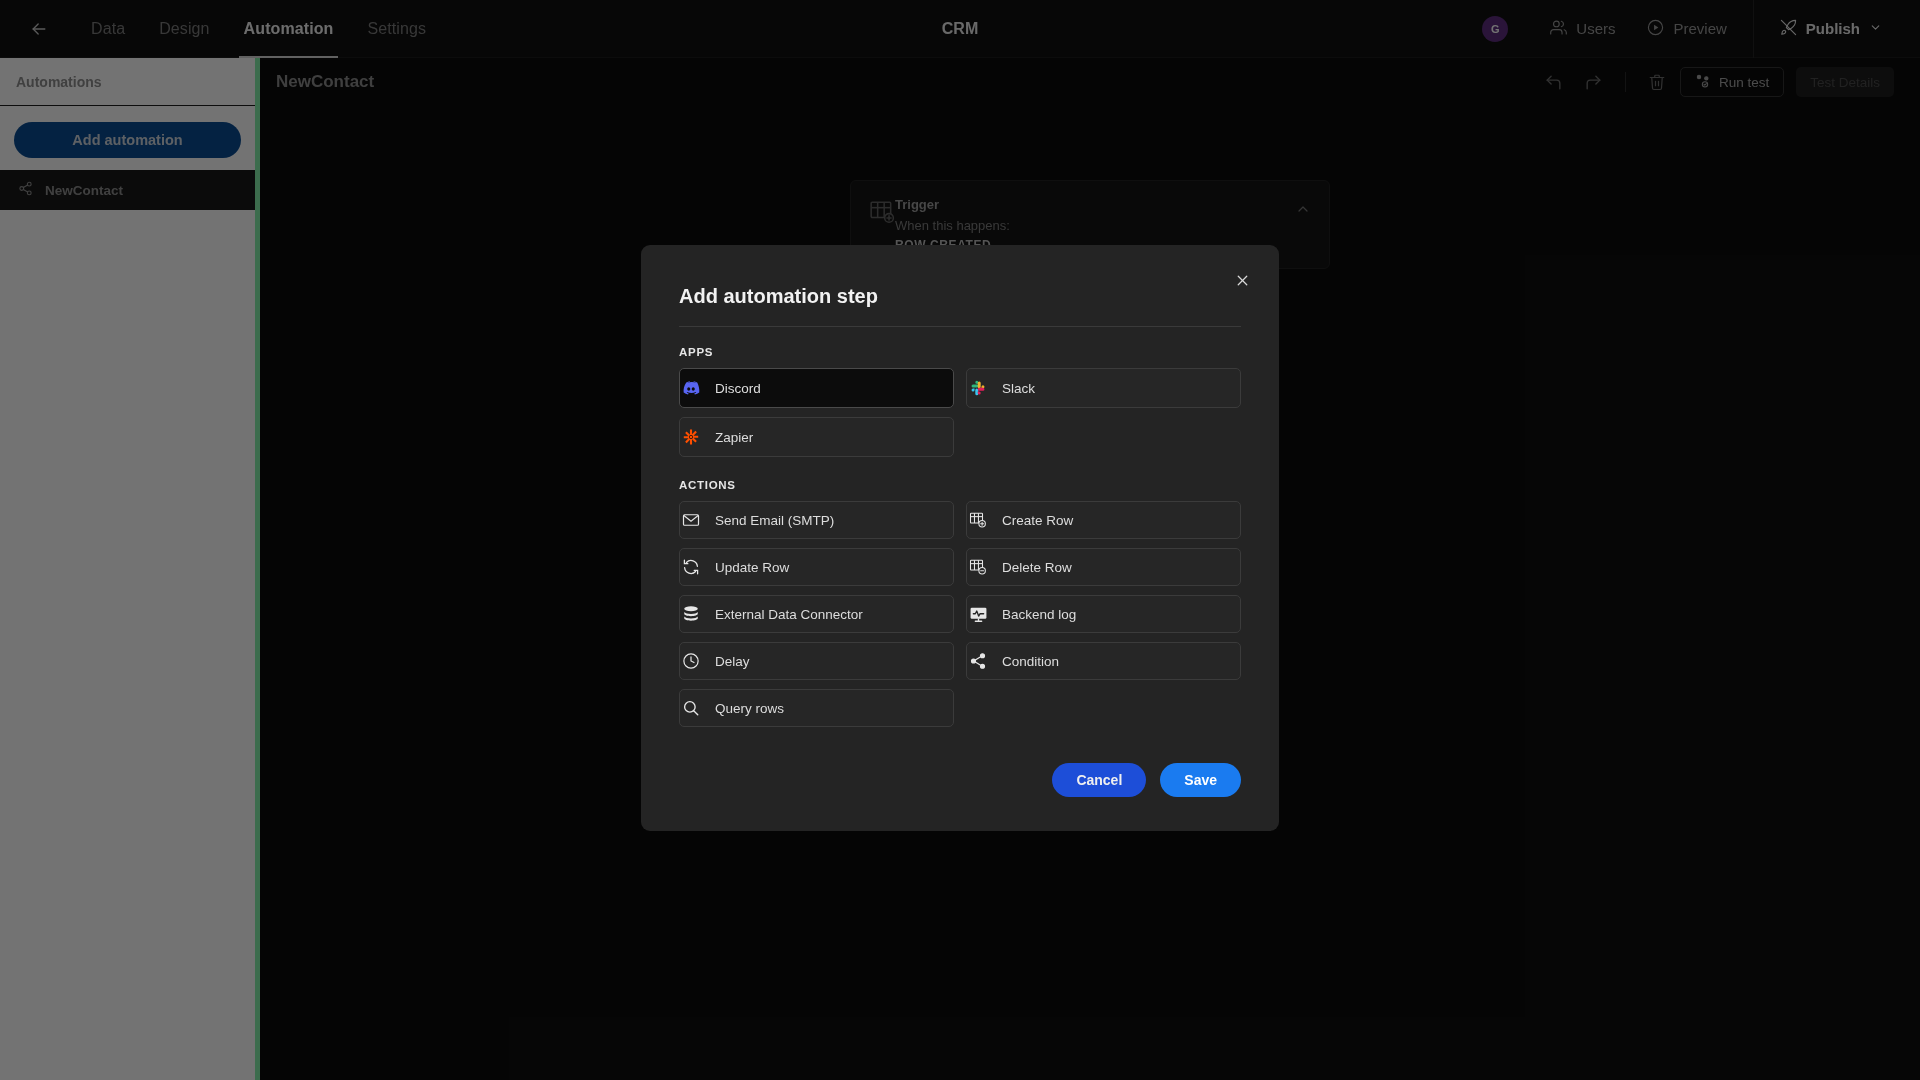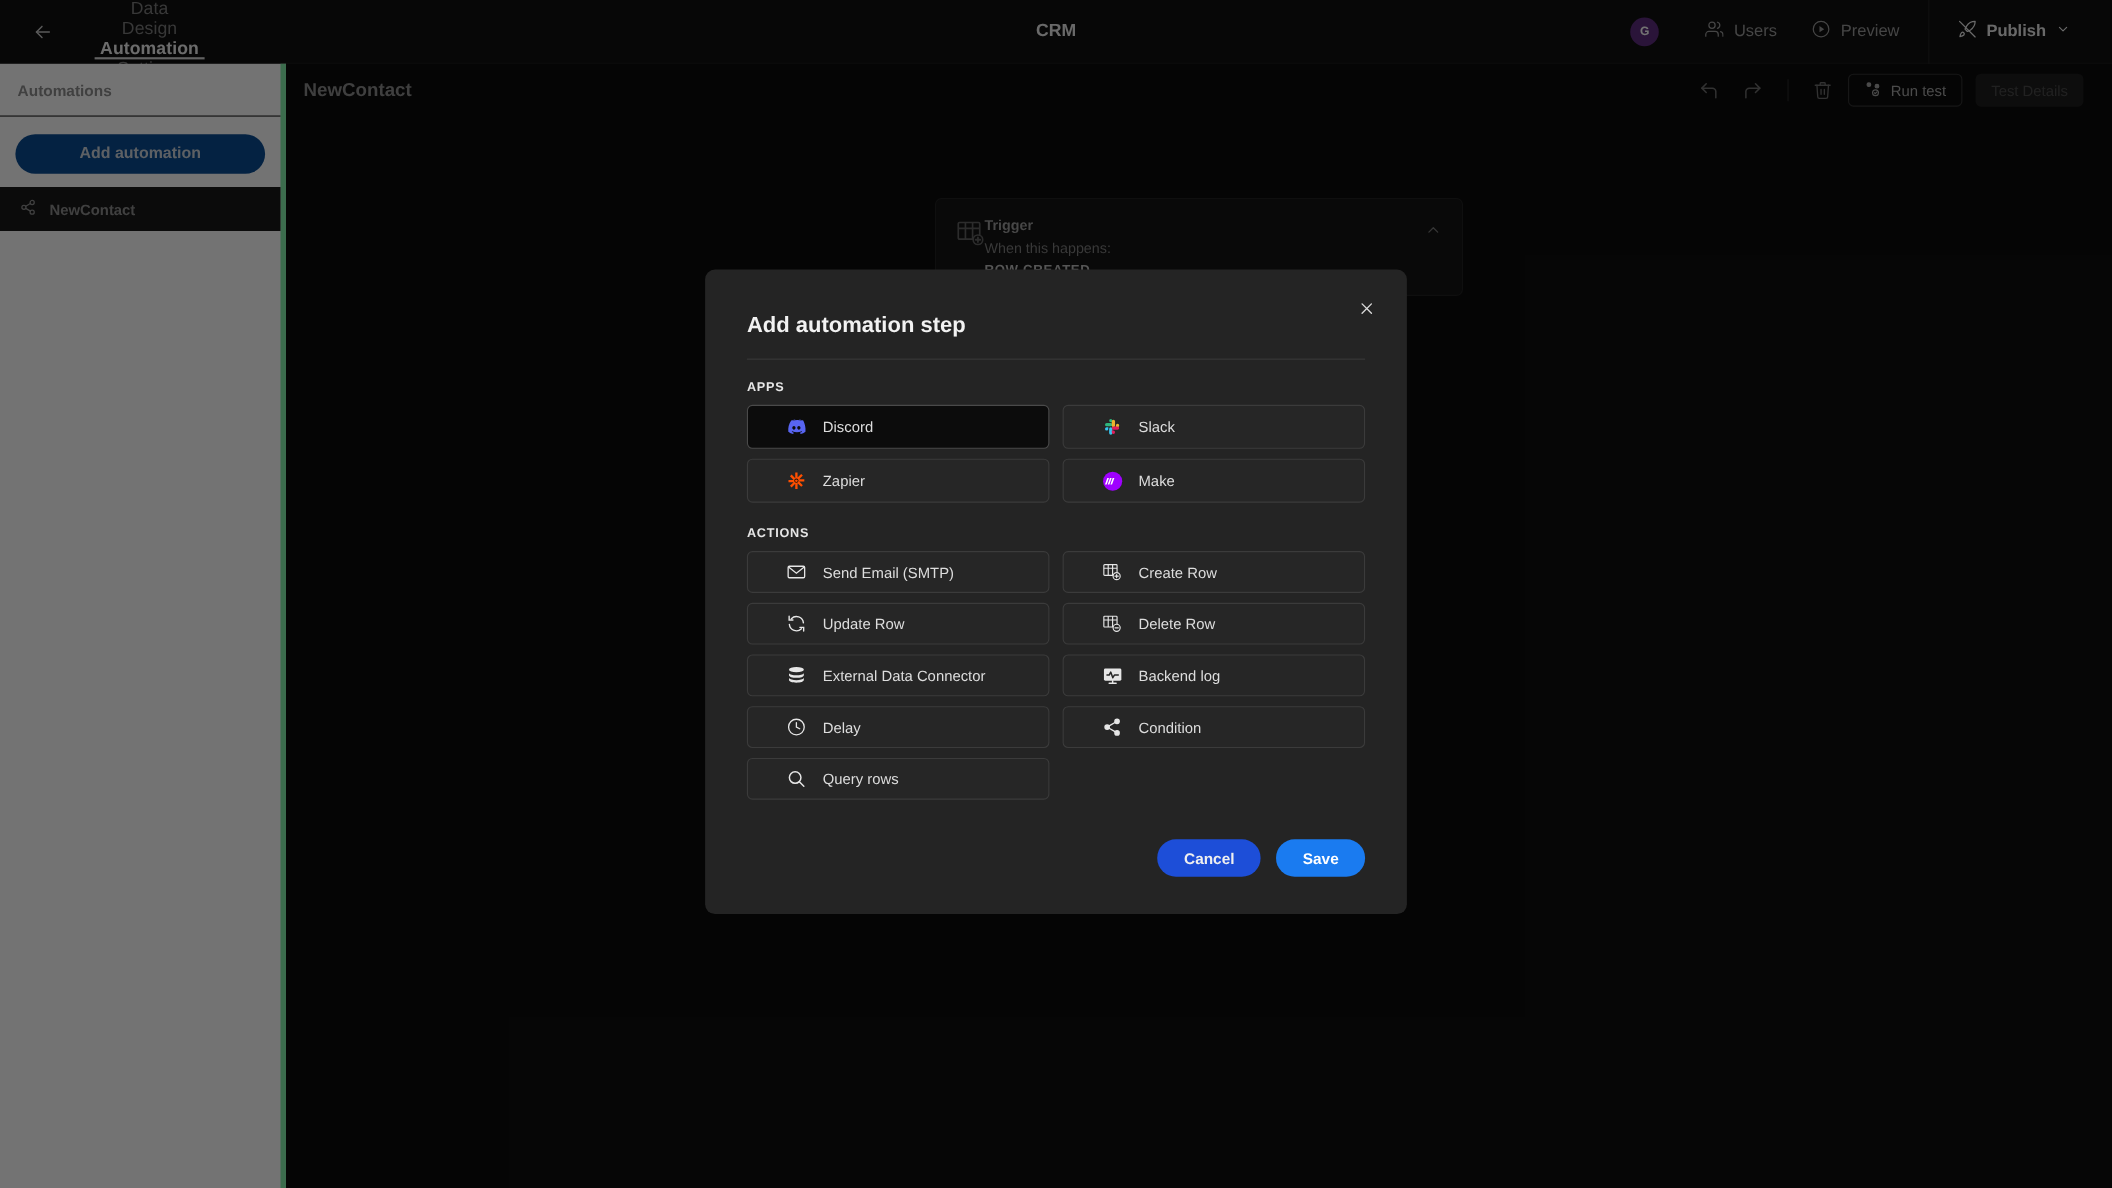--- a/index.html
+++ b/index.html
@@ -16,21 +16,21 @@
     width: 1920px; height: 58px;
     background: #101010;
     border-bottom: 1px solid #1c1c1c;
     display: flex; align-items: center;
   }
   .back-arrow {
     margin-left: 26px; width: 26px; height: 26px;
     display: flex; align-items: center; justify-content: center;
     color: #c8c8c8;
   }
-  .nav-tabs { display: flex; align-items: center; height: 58px; margin-left: 22px; flex-direction: column; }
+  .nav-tabs { display: flex; align-items: center; height: 58px; margin-left: 22px; }
   .nav-tab {
     position: relative; height: 58px; display: flex; align-items: center;
     padding: 0 17px; font-size: 16px; color: #7c7c7c; letter-spacing: .1px;
   }
   .nav-tab.active { color: #f0f0f0; font-weight: 700; }
   .nav-tab.active::after {
     content: ""; position: absolute; left: 12px; right: 12px; bottom: 0;
     height: 2px; background: #d8d8d8;
   }
   .app-title {
@@ -143,21 +143,21 @@
   }
   .modal-rule { height: 1px; background: #3a3a3a; margin-bottom: 19px; }
   .section-label {
     font-size: 11.5px; color: #e6e6e6; font-weight: 700;
     letter-spacing: .7px; margin-bottom: 10px;
   }
   .grid { display: grid; grid-template-columns: 1fr 1fr; gap: 9px 12px; }
   .card {
     height: 40px; border: 1px solid #3b3b3b; border-radius: 5px;
     background: #262626; display: flex; align-items: center; gap: 14px;
-    padding-left: 34px; color: #ddd; font-size: 13.5px; cursor: pointer;
+    padding-left: 1px; color: #ddd; font-size: 13.5px; cursor: pointer;
     font-family: inherit;
   }
   .card.selected { background: #0c0c0c; border-color: #4a4a4a; }
   .card .ico { width: 20px; height: 20px; display: flex; align-items: center; justify-content: center; flex: 0 0 20px; }
   .apps-grid { margin-bottom: 22px; }
   .actions-grid .card { height: 38px; }
 
   .modal-footer {
     position: absolute; left: 38px; right: 38px; bottom: 34px;
     display: flex; justify-content: flex-end; gap: 14px;
@@ -364,33 +364,20 @@
     <button class="card">
       <span class="ico">
         <svg width="18" height="18" viewBox="0 0 24 24" fill="#FF4F00">
           <path d="M10.6 2h2.8v6.2l4.4-4.4 2 2-4.4 4.4H21.6v2.8h-6.2l4.4 4.4-2 2-4.4-4.4V22h-2.8v-6.2l-4.4 4.4-2-2 4.4-4.4H2.4v-2.8h6.2L4.2 6.6l2-2 4.4 4.4V2z"></path>
           <circle cx="12" cy="12" r="2.6" fill="#0d0d0d"></circle>
           <circle cx="12" cy="12" r="1.6" fill="#FF4F00"></circle>
         </svg>
       </span>
       <span>Zapier</span>
     </button>
-    <button class="card">
-      <span class="ico">
-        <svg width="19" height="19" viewBox="0 0 24 24">
-          <circle cx="12" cy="12" r="11" fill="#9F00FF"></circle>
-          <g fill="#ffffff">
-              <path d="M7.3 8.2h1.9l-1.3 7.6H6z" transform="skewX(-10)"></path>
-              <path d="M10.4 8.2h1.9l-1.3 7.6H9.1z" transform="skewX(-10)"></path>
-              <path d="M13.5 8.2h1.9l-1.3 7.6h-1.9z" transform="skewX(-10)"></path>
-            </g>
-        </svg>
-      </span>
-      <span>Make</span>
-    </button>
   </div>
 
   <div class="section-label">ACTIONS</div>
   <div class="grid actions-grid">
     <button class="card">
       <span class="ico">
         <svg width="18" height="18" viewBox="0 0 24 24" fill="none" stroke="#e6e6e6" stroke-width="1.6">
             <rect x="2" y="5" width="20" height="14" rx="1.5"></rect>
             <polyline points="2.5 6 12 13.5 21.5 6"></polyline>
           </svg>

